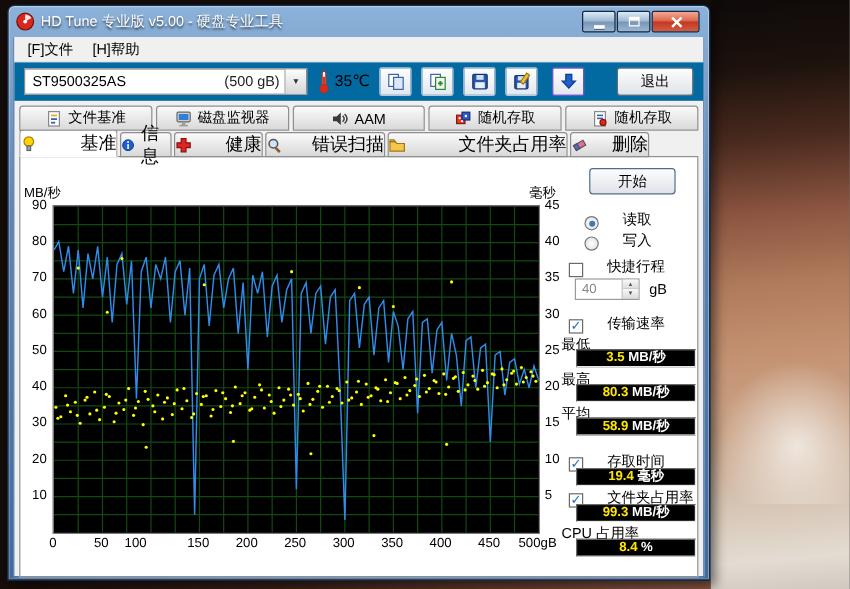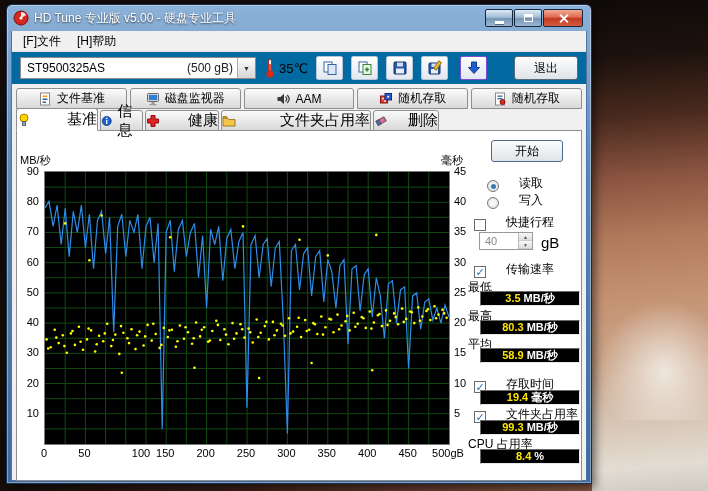--- a/index.html
+++ b/index.html
@@ -71,21 +71,21 @@
     background:radial-gradient(#fff,#dcdcdc);display:flex;align-items:center;justify-content:center}
   .radio .dot{width:5px;height:5px;border-radius:50%;background:#3a7ab8}
   .cbox{width:12px;height:12px;box-sizing:border-box;border:1px solid #6a6a6a;background:#fff;
     display:flex;align-items:center;justify-content:center;font-size:11px;line-height:10px;color:#2b6cb5;font-weight:bold}
   .spin{position:absolute;left:462px;top:101px;width:54px;height:18px;box-sizing:border-box;border:1px solid #9a9a9a;
     background:#fff;display:flex}
   .spin-val{flex:1;display:flex;align-items:center;padding-left:5px;color:#888;font-size:11px}
   .spin-btns{width:13px;display:flex;flex-direction:column;border-left:1px solid #bbb}
   .spin-btns span{flex:1;display:flex;align-items:center;justify-content:center;font-size:5px;color:#555;
     background:linear-gradient(#f8f8f8,#dedede);border-bottom:1px solid #ccc}
-  .unit-label{position:absolute;font-size:15px}
+  .unit-label{position:absolute;font-size:12px}
   .field-label{position:absolute;font-size:12px;white-space:nowrap}
   .lcd{position:absolute;left:463px;width:100px;height:15px;box-sizing:border-box;background:#000;
     border:1px solid;border-color:#6a6a6a #e8e8e8 #e8e8e8 #6a6a6a;display:flex;align-items:center;justify-content:center;
     gap:3px;font-size:11px;font-weight:bold;line-height:13px}
   .lcd .num{color:#ffe600}.lcd .unit{color:#fff}
   .app-icon-svg,.mini-icon{display:block}
 </style>
 </head>
 <body>
 
@@ -232,20 +232,27 @@
           <rect x="6.2" y="5.8" width="1.6" height="5" fill="#ffffff"></rect>
           <circle cx="7" cy="3.8" r="1" fill="#ffffff"></circle>
         </svg>
         <span>信息</span>
       </div>
       <div class="tab2" style="width:74px">
         <svg class="mini-icon" width="14" height="14" viewBox="0 0 14 14">
           <path d="M5 1.5 h4 v3.5 h3.5 v4 h-3.5 v3.5 h-4 v-3.5 H1.5 v-4 H5 Z" fill="#e02424" stroke="#8e0f0f"></path>
         </svg>
         <span>健康</span>
+      </div>
+      <div class="tab2" style="width:100px">
+        <svg class="mini-icon" width="14" height="14" viewBox="0 0 14 14">
+          <circle cx="5.8" cy="5.8" r="3.6" fill="#cfe4ff" stroke="#555555" stroke-width="1.3"></circle>
+          <rect x="8.4" y="8.4" width="5" height="2.2" transform="rotate(45 8.4 8.4)" fill="#8a5a2a"></rect>
+        </svg>
+        <span>错误扫描</span>
       </div>
       <div class="tab2" style="width:150px">
         <svg class="mini-icon" width="14" height="14" viewBox="0 0 14 14">
           <path d="M1 4 h4.2 l1.5 1.6 H13 V12 H1 Z" fill="#f6c64a" stroke="#a07818"></path>
           <path d="M1 4 V2.6 h3.4 l1 1.4 Z" fill="#f6c64a" stroke="#a07818"></path>
         </svg>
         <span>文件夹占用率</span>
       </div>
       <div class="tab2" style="width:66px">
         <svg class="mini-icon" width="14" height="14" viewBox="0 0 14 14">
@@ -483,21 +490,21 @@
           <span class="tick" style="top: 83.6667px;">30</span>
           <span class="tick" style="top: 113.889px;">25</span>
           <span class="tick" style="top: 144.111px;">20</span>
           <span class="tick" style="top: 174.333px;">15</span>
           <span class="tick" style="top: 204.556px;">10</span>
           <span class="tick" style="top: 234.778px;">5</span>
         </div>
       <div class="xticks" id="x-ticks">
           <span class="tick" style="left: 0px;">0</span>
           <span class="tick" style="left: 40.4px;">50</span>
-          <span class="tick" style="left: 97px;">100</span>
+          <span class="tick" style="left: 69px;">100</span>
           <span class="tick" style="left: 121.2px;">150</span>
           <span class="tick" style="left: 161.6px;">200</span>
           <span class="tick" style="left: 202px;">250</span>
           <span class="tick" style="left: 242.4px;">300</span>
           <span class="tick" style="left: 282.8px;">350</span>
           <span class="tick" style="left: 323.2px;">400</span>
           <span class="tick" style="left: 363.6px;">450</span>
           <span class="tick" style="left: 404px;">500gB</span>
         </div>
 

